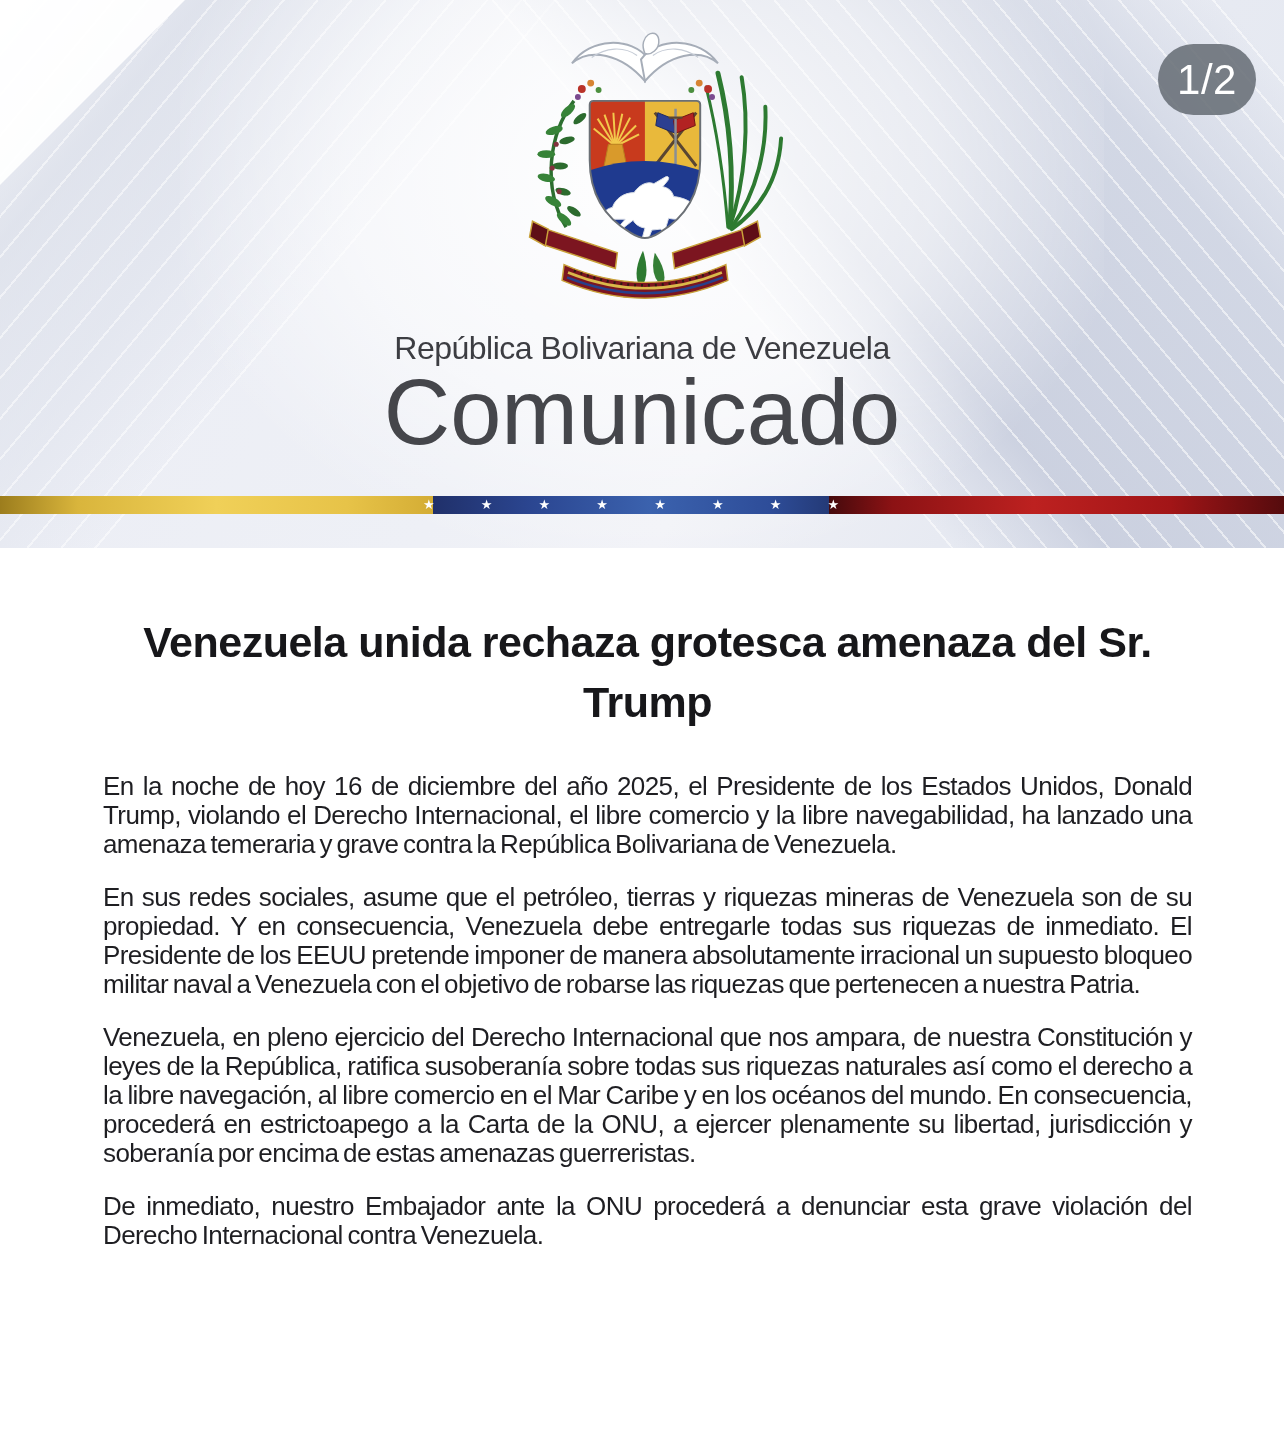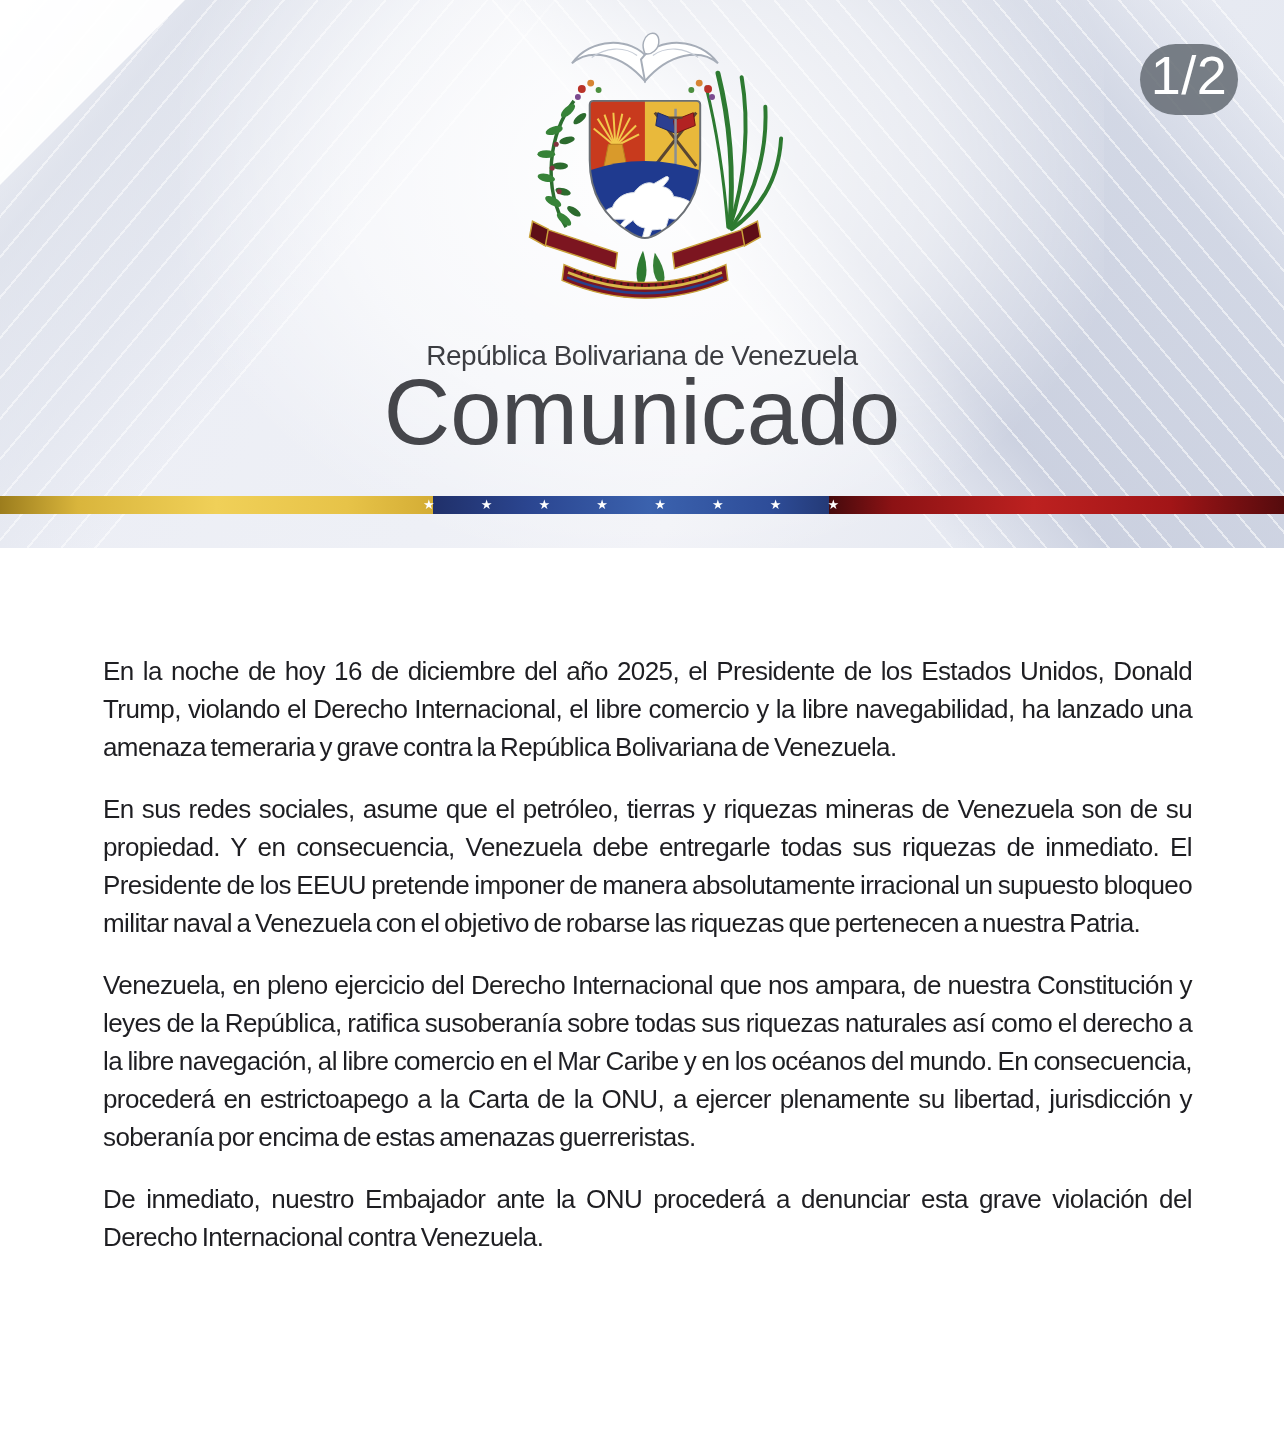--- a/index.html
+++ b/index.html
@@ -29,22 +29,22 @@
     position: absolute; top: 0; left: 0; width: 0; height: 0;
     border-top: 185px solid rgba(255,255,255,0.92); border-right: 185px solid transparent;
   }
   .center-glow {
     position: absolute; left: 14%; right: 14%; top: 0; height: 100%;
     background: radial-gradient(ellipse at 50% 32%, rgba(255,255,255,0.95) 0%, rgba(255,255,255,0.55) 45%, rgba(255,255,255,0) 75%);
     pointer-events: none;
   }
   .emblem { position: absolute; top: 18px; left: 50%; transform: translateX(-49%); }
   .country-name {
-    position: absolute; top: 340px; width: 100%; text-align: center;
-    font-size: 28px; color: #3c3d42; letter-spacing: -0.5px;
+    position: absolute; top: 330px; width: 100%; text-align: center;
+    font-size: 32px; color: #3c3d42; letter-spacing: -0.5px;
   }
   .document-type {
     position: absolute; top: 360px; width: 100%; text-align: center;
     font-size: 92px; color: #45464b; letter-spacing: 0px; font-weight: 400;
   }
   
   .flag-stripe { position: absolute; top: 496px; left: 0; width: 100%; height: 18px; display: flex; }
   .seg-yellow {
     width: 33.7%;
     background: linear-gradient(90deg, #9c7d1d 0%, #d9b53c 18%, #f0d058 50%, #e7c348 80%, #d4ad35 100%);
@@ -57,34 +57,34 @@
   .flag-stars {
     color: #ffffff; font-size: 13px; letter-spacing: 21px; padding-left: 21px;
     line-height: 18px; white-space: nowrap; font-family: "DejaVu Sans", sans-serif;
   }
   .seg-red {
     flex: 1;
     background: linear-gradient(90deg, #450a0c 0%, #8c1214 14%, #bd2120 45%, #a21517 75%, #550b0d 100%);
   }
   
   .pager-badge {
-    position: absolute; top: 44px; right: 46px; width: 98px; height: 71px;
+    position: absolute; top: 44px; right: 28px; width: 98px; height: 71px;
     background: rgba(104,110,118,0.88); border-radius: 36px;
-    display: flex; justify-content: center;
-    color: #ffffff; font-size: 54px; letter-spacing: 0.5px;
+    display: flex; align-items: center; justify-content: center;
+    color: #ffffff; font-size: 42px; letter-spacing: 0.5px;
   }
   
   .content { padding: 64px 92px 0 103px; background: #ffffff; }
   .doc-title {
     text-align: center; color: #17171a; font-size: 43px; line-height: 60px;
     letter-spacing: -0.5px; margin: 0 0 40px 0;
   }
   .para {
     margin: 0 0 24px 0; text-align: justify; color: #1e1e22;
-    font-size: 26px; line-height: 38px; letter-spacing: -0.6px; word-spacing: -2px;
+    font-size: 26px; line-height: 29px; letter-spacing: -0.6px; word-spacing: -2px;
   }
 </style>
 </head>
 <body>
 
 <div class="page">
 
   <div class="header">
     <div class="band band-left"></div>
     <div class="band band-right"></div>
@@ -200,20 +200,21 @@
       <div class="seg-red"></div>
     </div>
 
     <div class="pager-badge">
       <span>1/2</span>
     </div>
   </div>
 
   <div class="content">
     <h1 class="doc-title">
+      <span style="display:block">Venezuela unida rechaza grotesca amenaza del Sr. Trump</span>
     </h1>
     <p class="para">En la noche de hoy 16 de diciembre del año 2025, el Presidente de los Estados Unidos, Donald Trump, violando el Derecho Internacional, el libre comercio y la libre navegabilidad, ha lanzado una amenaza temeraria y grave contra la República Bolivariana de Venezuela.</p>
     <p class="para">En sus redes sociales, asume que el petróleo, tierras y riquezas mineras de Venezuela son de su propiedad. Y en consecuencia, Venezuela debe entregarle todas sus riquezas de inmediato. El Presidente de los EEUU pretende imponer de manera absolutamente irracional un supuesto bloqueo militar naval a Venezuela con el objetivo de robarse las riquezas que pertenecen a nuestra Patria.</p>
     <p class="para">Venezuela, en pleno ejercicio del Derecho Internacional que nos ampara, de nuestra Constitución y leyes de la República, ratifica susoberanía sobre todas sus riquezas naturales así como el derecho a la libre navegación, al libre comercio en el Mar Caribe y en los océanos del mundo. En consecuencia, procederá en estrictoapego a la Carta de la ONU, a ejercer plenamente su libertad, jurisdicción y soberanía por encima de estas amenazas guerreristas.</p>
     <p class="para">De inmediato, nuestro Embajador ante la ONU procederá a denunciar esta grave violación del Derecho Internacional contra Venezuela.</p>
   </div>
 
 </div>
 
 </body></html>

